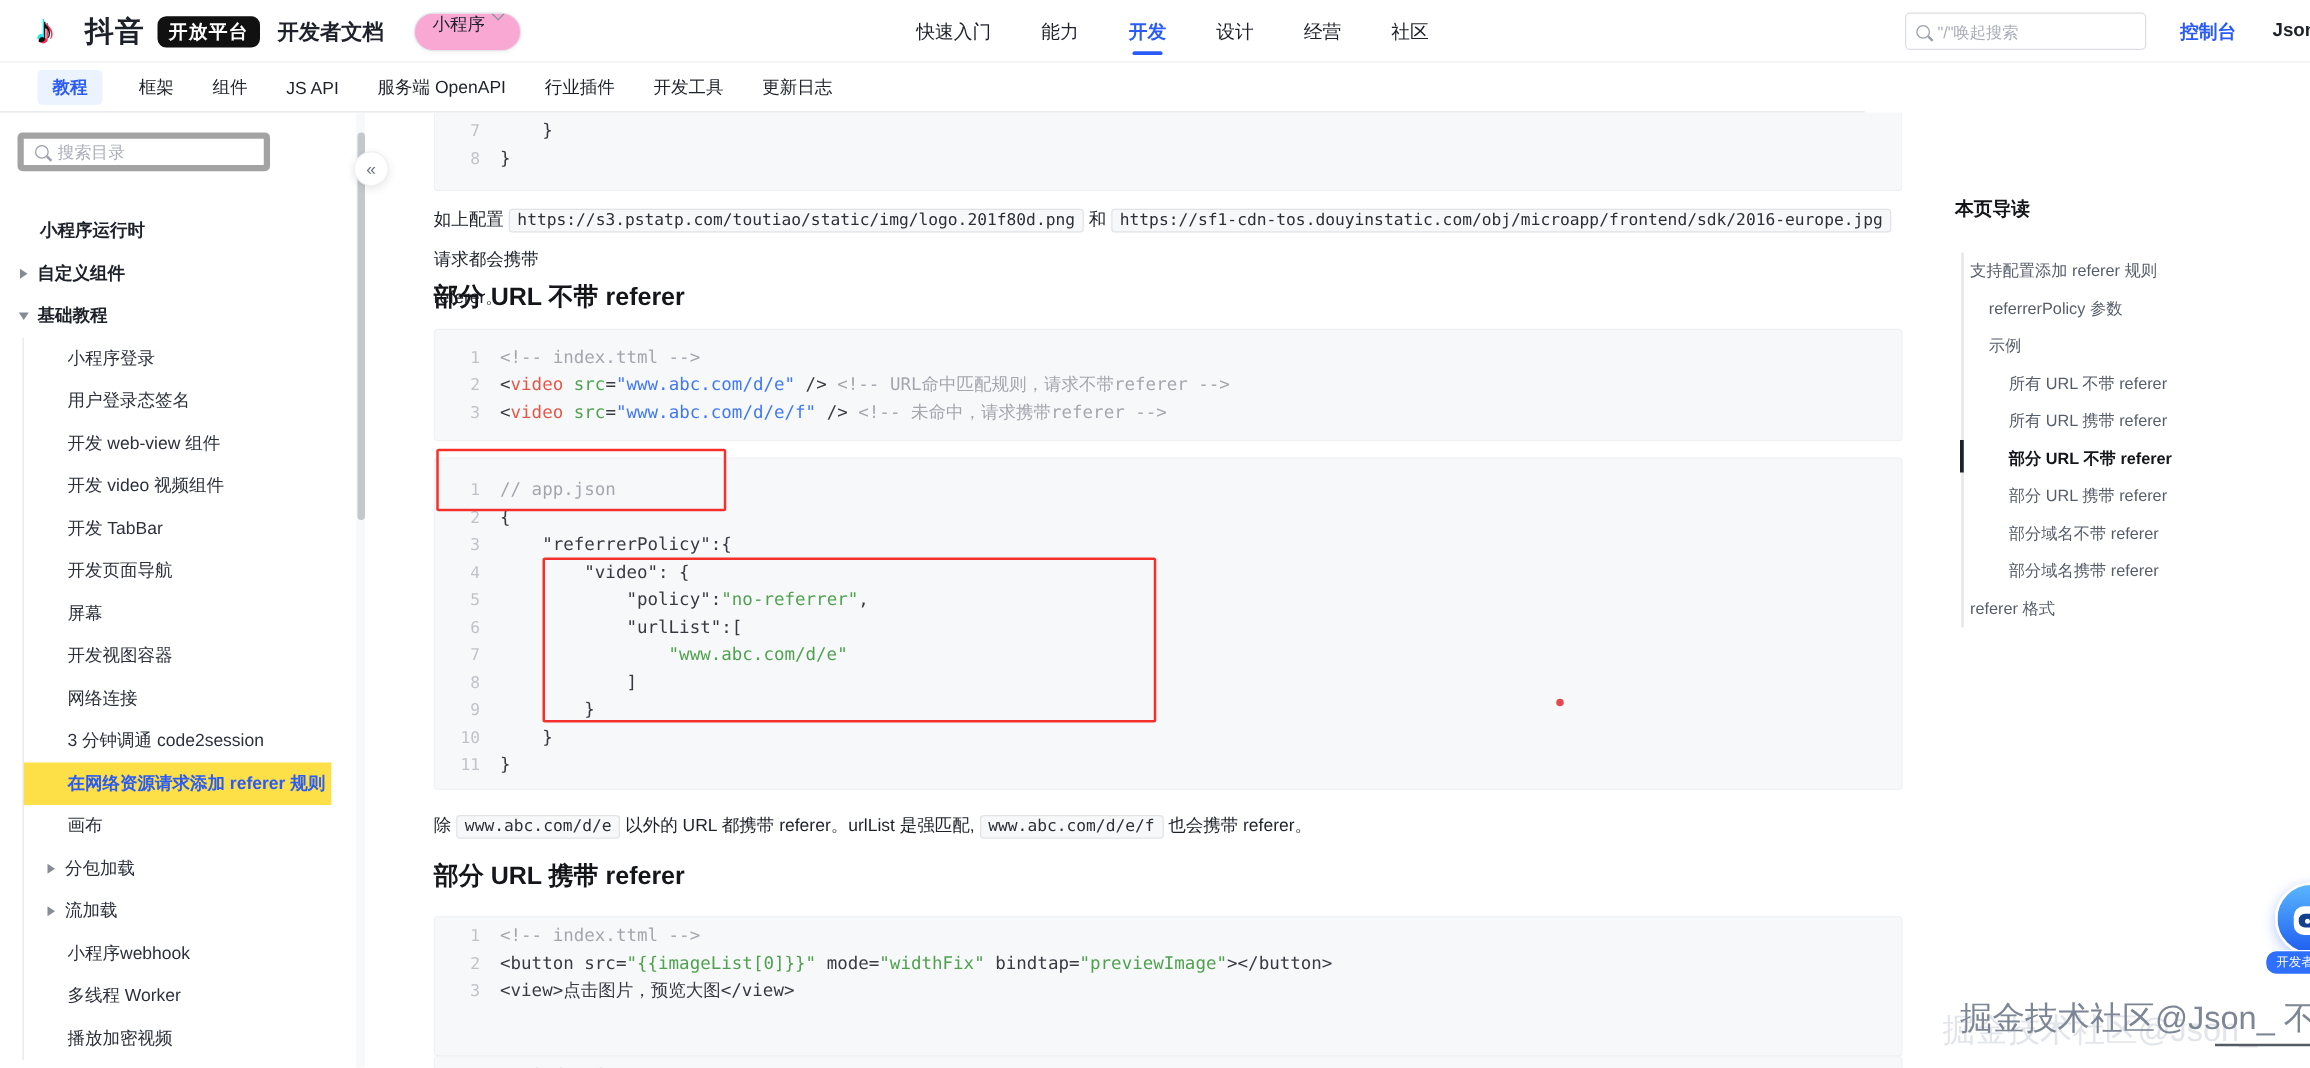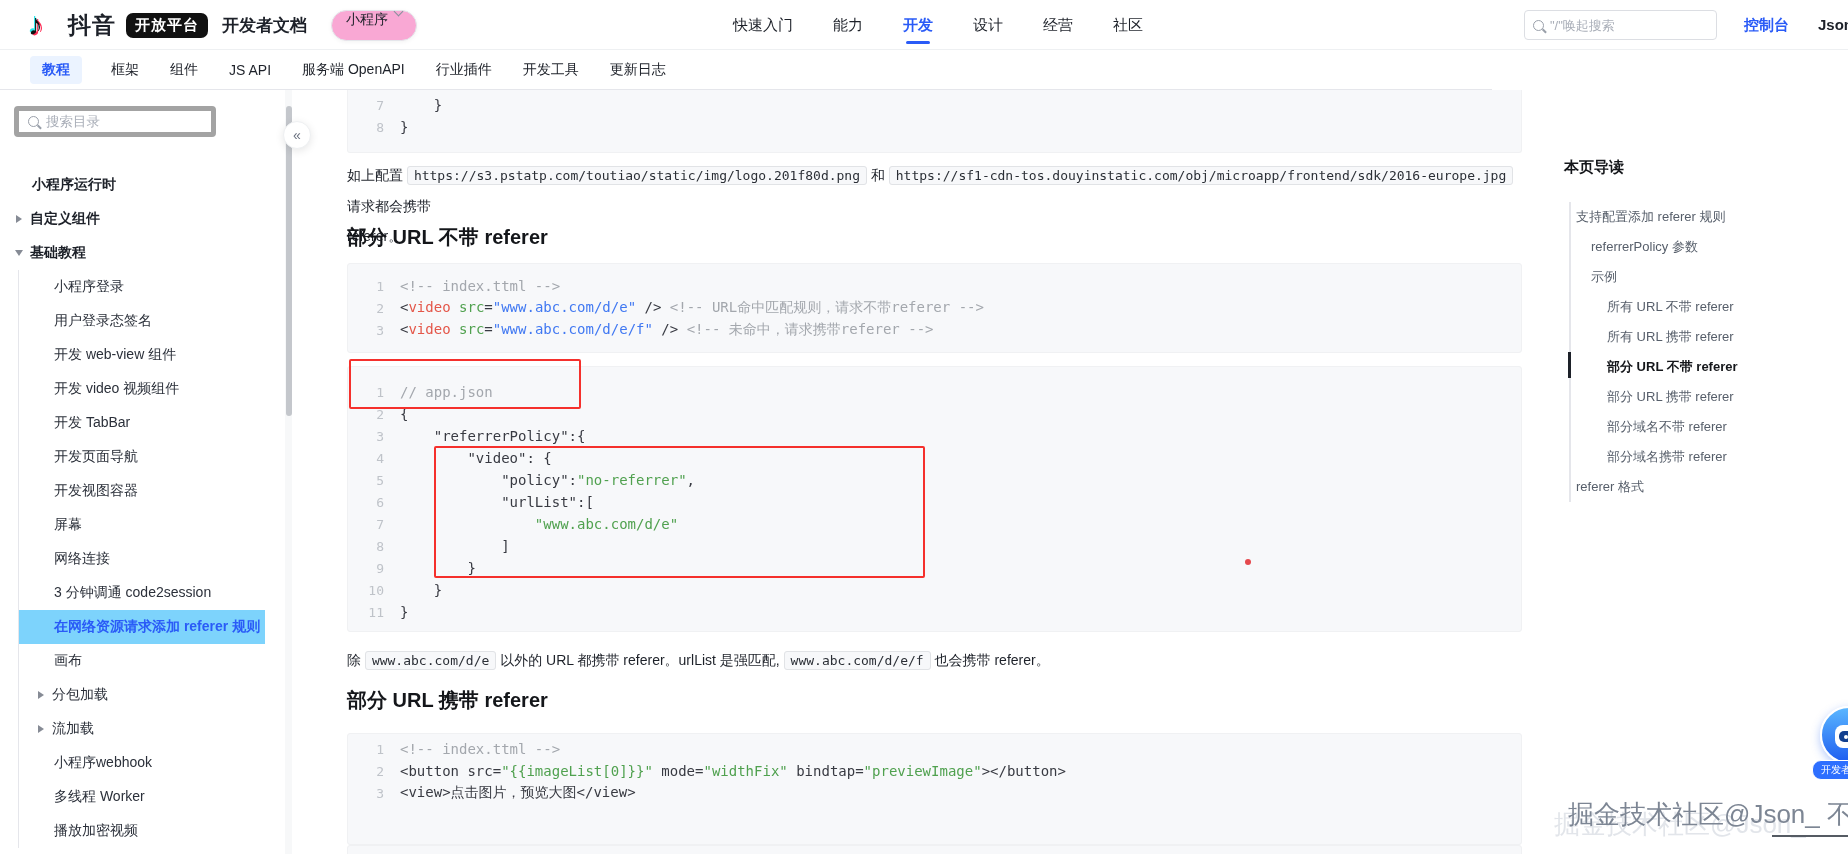--- a/index.html
+++ b/index.html
@@ -57,21 +57,21 @@
   .side-search input::placeholder { color:#a9aeb8; }
   .tree { position:absolute; left:0; top:78px; width:270px; }
   .tree-row { height:34px; display:flex; align-items:center; font-size:14px; cursor:pointer; }
   .tree-row .arrow { width:0; height:0; border-left:6px solid #868b95; border-top:4.5px solid transparent;
     border-bottom:4.5px solid transparent; margin-right:8px; flex:none; }
   .tree-row .arrow.expanded { transform:rotate(90deg); }
   .tree-row.group { padding-left:16px; font-weight:700; color:#1d2129; }
   .tree-row.group.noarrow { padding-left:32px; }
   .tree-children { margin-left:18px; border-left:1px solid #e5e6eb; width:247px; }
   .tree-row.leaf { padding-left:35px; color:#2b303a; font-weight:400; }
-  .tree-row.leaf.active { background:#7dd3fc; color:#2a5bf7; font-weight:700;text-align:center; }
+  .tree-row.leaf.active { background:#fde047; color:#2a5bf7; font-weight:700;text-align:center; }
   .tree-row.subgroup { padding-left:19px; color:#2b303a; font-weight:400; }
   .side-scroll-track { position:absolute; left:285px; top:0; width:7px; height:764px; background:#f7f8f9; }
   .side-scroll-thumb { position:absolute; left:286px; top:16px; width:6px; height:310px; background:#c4c7cc; border-radius:3px; }
   .collapse-btn { position:absolute; left:283px; top:121px; width:28px; height:28px; border-radius:50%;
     background:#fff; border:1px solid #eef0f2; box-shadow:0 2px 8px rgba(0,0,0,.10); z-index:31;
     display:flex; align-items:center; justify-content:center; color:#6b7280; font-size:14px; cursor:pointer; }
 
   
   .content { position:absolute; left:347px; top:0; width:1178px; height:854px; }
   .codeblock { position:absolute; left:0; width:1175px; background:#f7f8fa; border:1px solid #f0f1f3;
@@ -201,24 +201,24 @@
         <div class="tree-row leaf">
           <span>开发 video 视频组件</span>
         </div>
         <div class="tree-row leaf">
           <span>开发 TabBar</span>
         </div>
         <div class="tree-row leaf">
           <span>开发页面导航</span>
         </div>
         <div class="tree-row leaf">
+          <span>屏幕</span>
+        </div>
+        <div class="tree-row leaf">
           <span>开发视图容器</span>
-        </div>
-        <div class="tree-row leaf">
-          <span>屏幕</span>
         </div>
         <div class="tree-row leaf">
           <span>网络连接</span>
         </div>
         <div class="tree-row leaf">
           <span>3 分钟调通 code2session</span>
         </div>
         <div class="tree-row leaf active">
           <span>在网络资源请求添加 referer 规则</span>
         </div>

